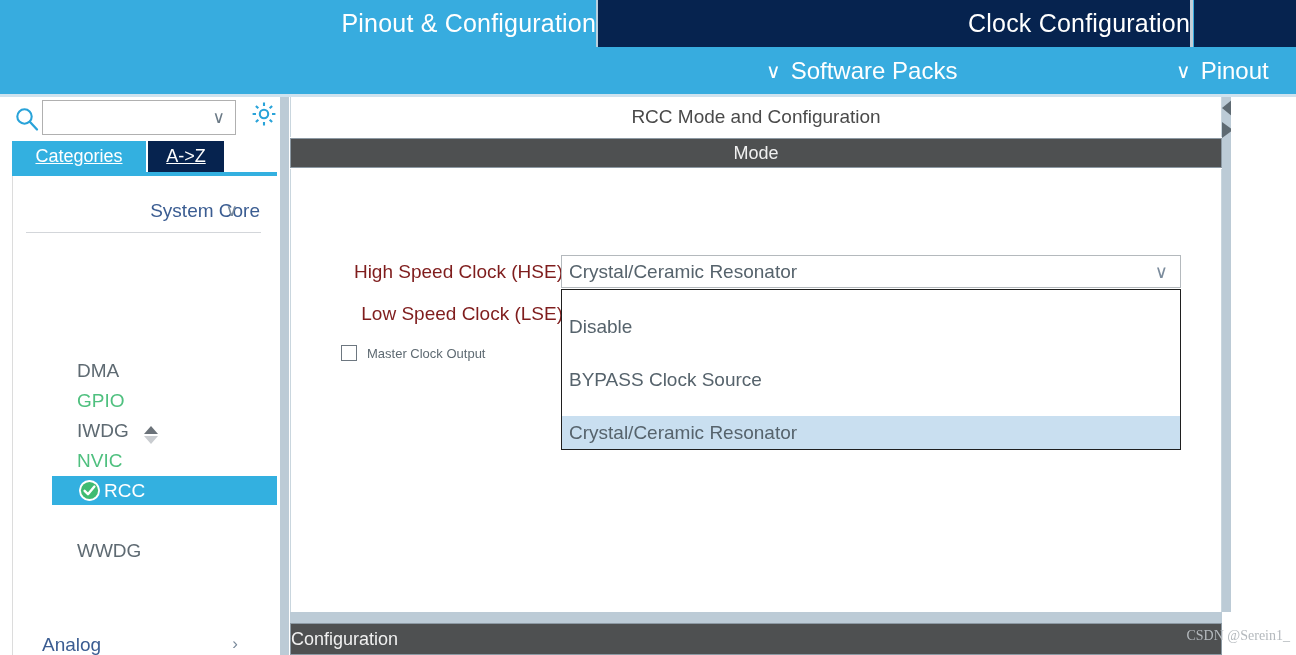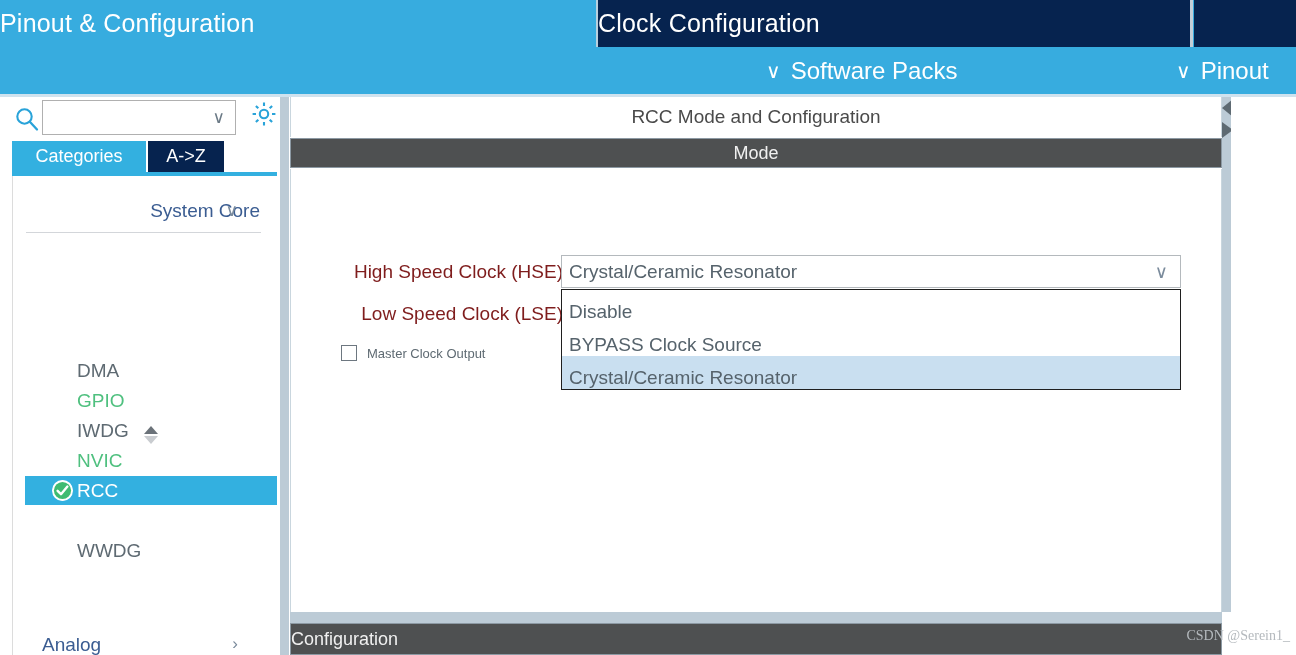--- a/index.html
+++ b/index.html
@@ -18,21 +18,21 @@
     position: absolute; left: 0; top: 0;
     width: 1296px; height: 94px;
     background: #37acdf;
   }
   .tab-row {
     position: absolute; left: 0; top: 0;
     width: 1296px; height: 47px;
   }
   .tab {
     position: absolute; top: 0; height: 47px;
-    display: flex; align-items: center; justify-content: flex-start;
+    display: flex; align-items: center; justify-content: flex-end;
     color: #ffffff;
     font-size: 25px;
     letter-spacing: .2px;
     box-sizing: border-box;
   }
   .tab-pinout {
     left: 0; width: 596px;
     background: #37acdf;
   }
   .tab-clock {
@@ -109,20 +109,21 @@
 
   .seltabs {
     position: absolute; left: 12px; top: 44px;
     width: 265px; height: 31px;
   }
   .seltab {
     position: absolute; top: 0; height: 31px;
     display: flex; align-items: center; justify-content: center;
     color: #ffffff; font-size: 18px;
     box-sizing: border-box;
+    text-decoration: underline;
   }
   .seltab-cat { left: 0; width: 134px; background: #33b0e0; }
   .seltab-az  { left: 136px; width: 76px; background: #06234f; }
   .seltab-underline {
     position: absolute; left: 12px; top: 75px;
     width: 265px; height: 4px;
     background: #33b0e0;
   }
   .sidebar-body {
     position: absolute; left: 12px; top: 79px;
@@ -271,25 +272,26 @@
   .dropdown {
     position: absolute; left: 270px; top: 120px;
     width: 620px;
     border: 1.5px solid #1f1f1f;
     background: #ffffff;
     box-sizing: border-box;
     z-index: 20;
   }
   .dd-item {
     height: 33px;
-    display: flex; align-items: flex-end;
+    display: flex; align-items: center;
     padding-left: 7px;
     font-size: 19px;
     color: #56636c;
     white-space: nowrap;
+    margin-top: 20px;
   }
   .dd-item.hl { background: #c9dff0; }
 
   
   .rail {
     position: absolute; left: 1222px; top: 97px;
     width: 9px; height: 515px;
     background: #bccbd6;
   }
   .rail-arrow {
@@ -413,21 +415,21 @@
     </div>
 
     <div class="perip" style="top:240px;">
       <span class="pname c-gray">IWDG</span>
     </div>
 
     <div class="perip" style="top:270px;">
       <span class="pname c-green">NVIC</span>
     </div>
 
-    <div class="perip selected" style="top:300px;">
+    <div class="perip selected" style="top:300px;margin-left:27px;">
       <span class="badge-check">
         <svg width="21" height="21" viewBox="0 0 21 21">
           <circle cx="10.5" cy="10.5" r="10" fill="#ffffff"></circle>
           <circle cx="10.5" cy="10.5" r="8.6" fill="#3fbb72"></circle>
           <polyline points="5.6,10.8 9,14.2 15.4,6.6" fill="none" stroke="#ffffff" stroke-width="2.4" stroke-linecap="round" stroke-linejoin="round"></polyline>
         </svg>
       </span>
       <span class="pname c-white">RCC</span>
     </div>
 

